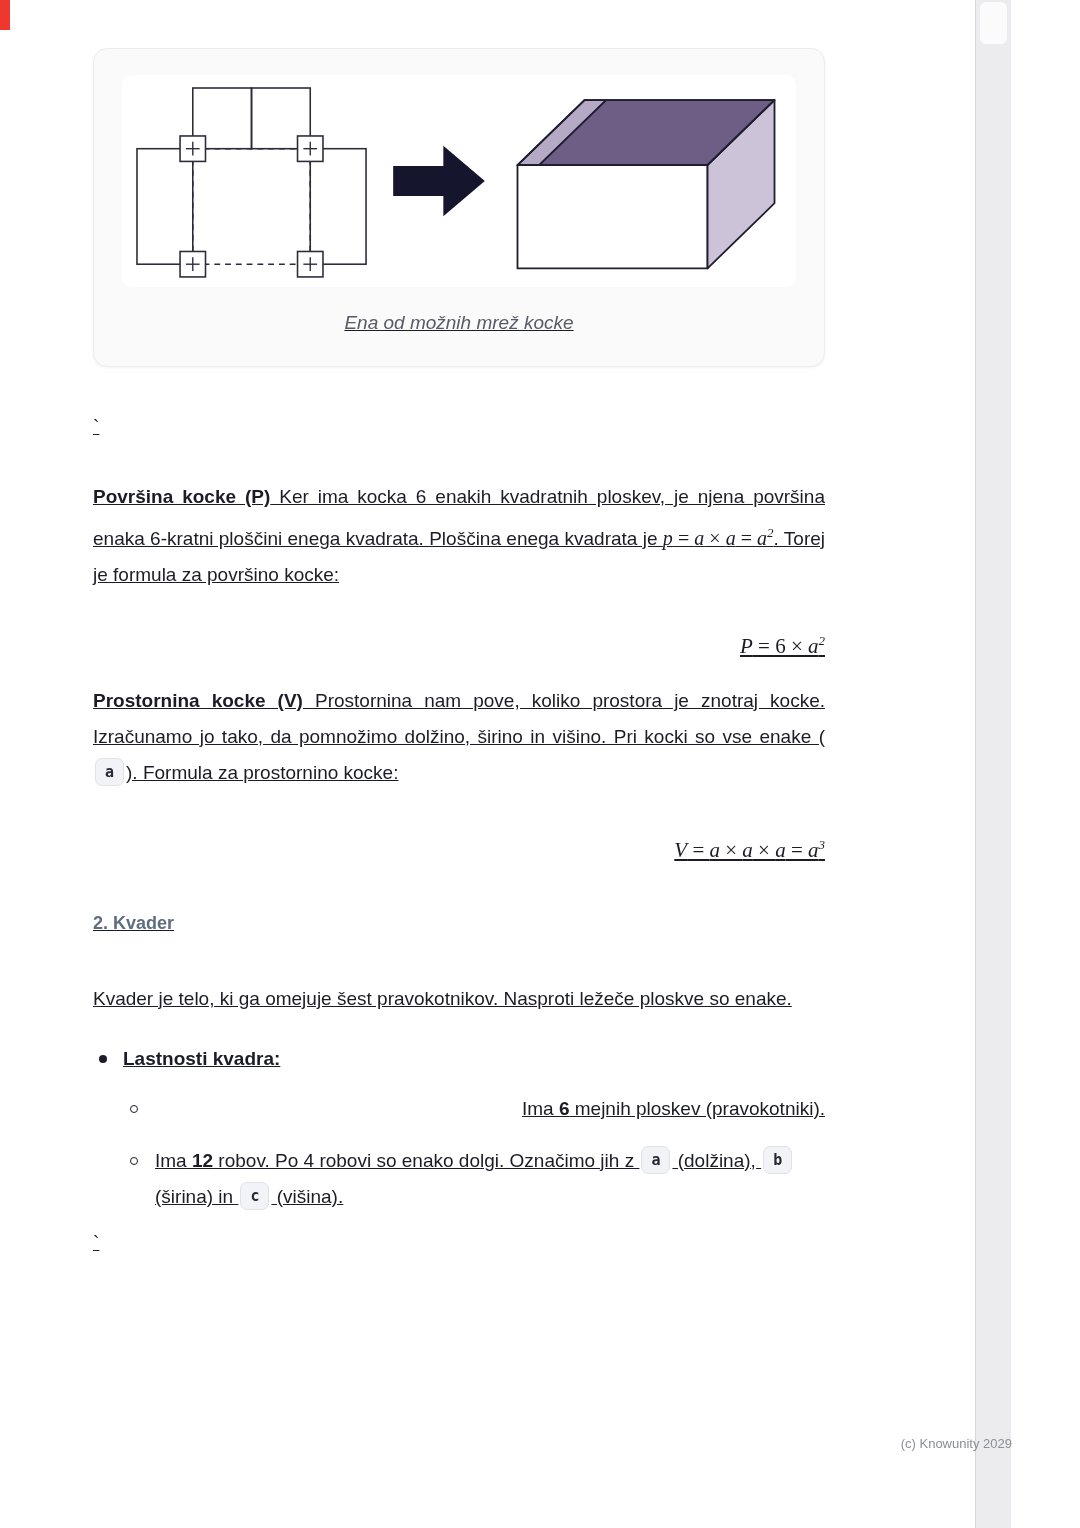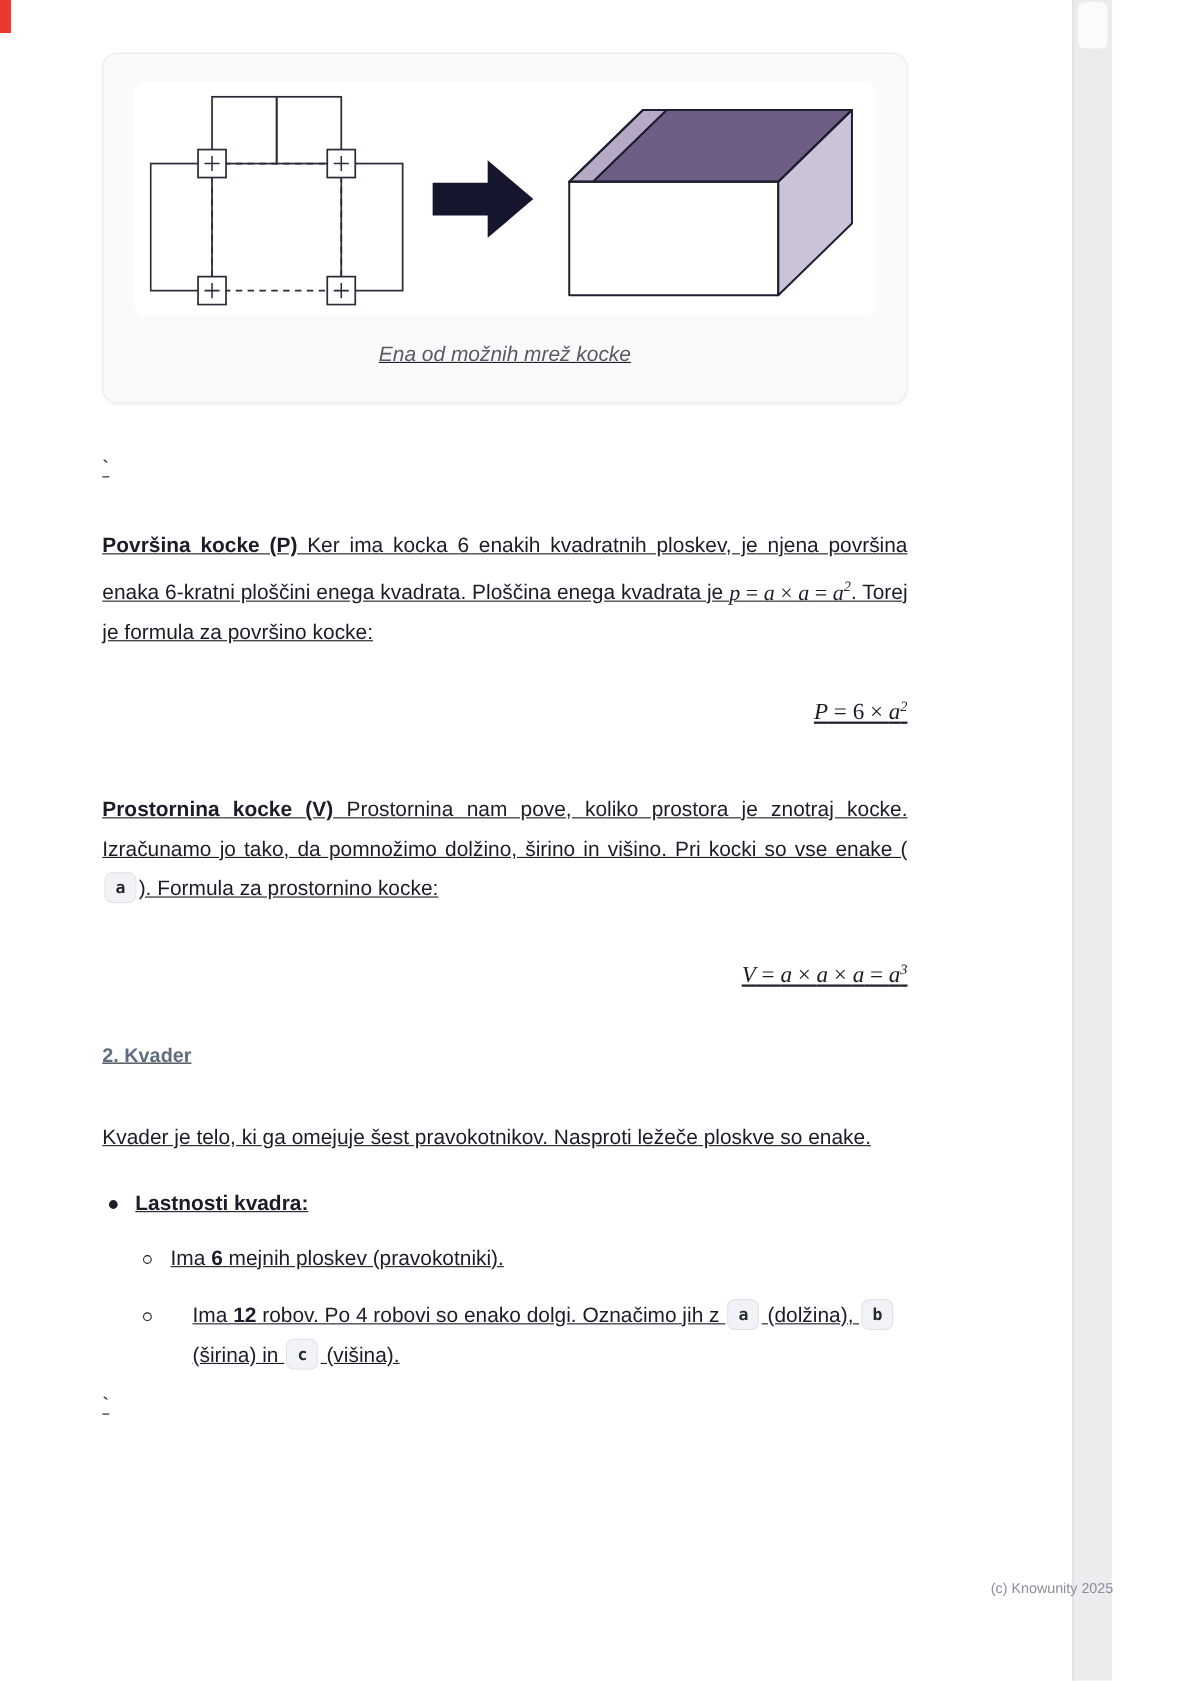--- a/index.html
+++ b/index.html
@@ -35,21 +35,21 @@
     padding:0 14px;
   }
   .caption { text-align:center; font-style:italic; color:#565b66; font-size:19px; margin-top:22px; line-height:27px; }
 
   .tick { margin-top:42px; height:36px; font-size:19px; line-height:36px; }
   .tick2 { margin-top:10px; height:36px; font-size:19px; line-height:36px; }
 
   .para { font-size:19px; line-height:36px; text-align:justify; }
   .para b { font-weight:700; }
   .p-povrsina { margin-top:34px; }
-  .p-prostornina { margin-top:59px; }
+  .p-prostornina { margin-top:24px; }
   .p-kvader { margin-top:40px; text-align:justify; }
 
   .imath { font-family:"Liberation Serif", serif; font-size:20px; }
   .mvar { font-style:italic; }
   .mop  { font-style:normal; }
   .msup { font-style:italic; font-size:13px; vertical-align:super; }
 
   .formula {
     text-align:right;
     font-family:"Liberation Serif", serif;
@@ -69,23 +69,23 @@
     border:1px solid #dfe2e8;
     border-radius:7px;
     color:#252a33;
     vertical-align:2px;
   }
 
   .list { margin-top:24px; }
   .li { display:flex; align-items:flex-start; font-size:19px; }
   .li-text { line-height:36px; }
   .li-outer { padding-left:6px; }
-  .li-sub   { padding-left:37px; }
+  .li-sub   { padding-left:37px;justify-content:space-between; }
   .sublist { margin-top:14px; }
-  .sublist .li + .li { margin-top:16px;gap:20px; }
+  .sublist .li + .li { margin-top:16px; }
   .bullet-disc   { flex:0 0 auto; width:8px; height:8px; border-radius:50%; background:#1c1c28; margin:14px 16px 0 0; }
   .bullet-circle { flex:0 0 auto; width:8px; height:8px; border-radius:50%; border:1.5px solid #1c1c28; background:#ffffff; margin:14px 17px 0 0; }
 </style>
 </head>
 <body>
 
 <div class="red-marker"></div>
 
 <div class="content">
 
@@ -173,13 +173,13 @@
   </div>
 
   <div class="tick2">`</div>
 
 </div>
 
 <div class="gutter">
   <div class="gutter-thumb"></div>
 </div>
 
-<div class="footer">(c) Knowunity 2025</div>
+<div class="footer">(c) Knowunity 2029</div>
 
 </body></html>

